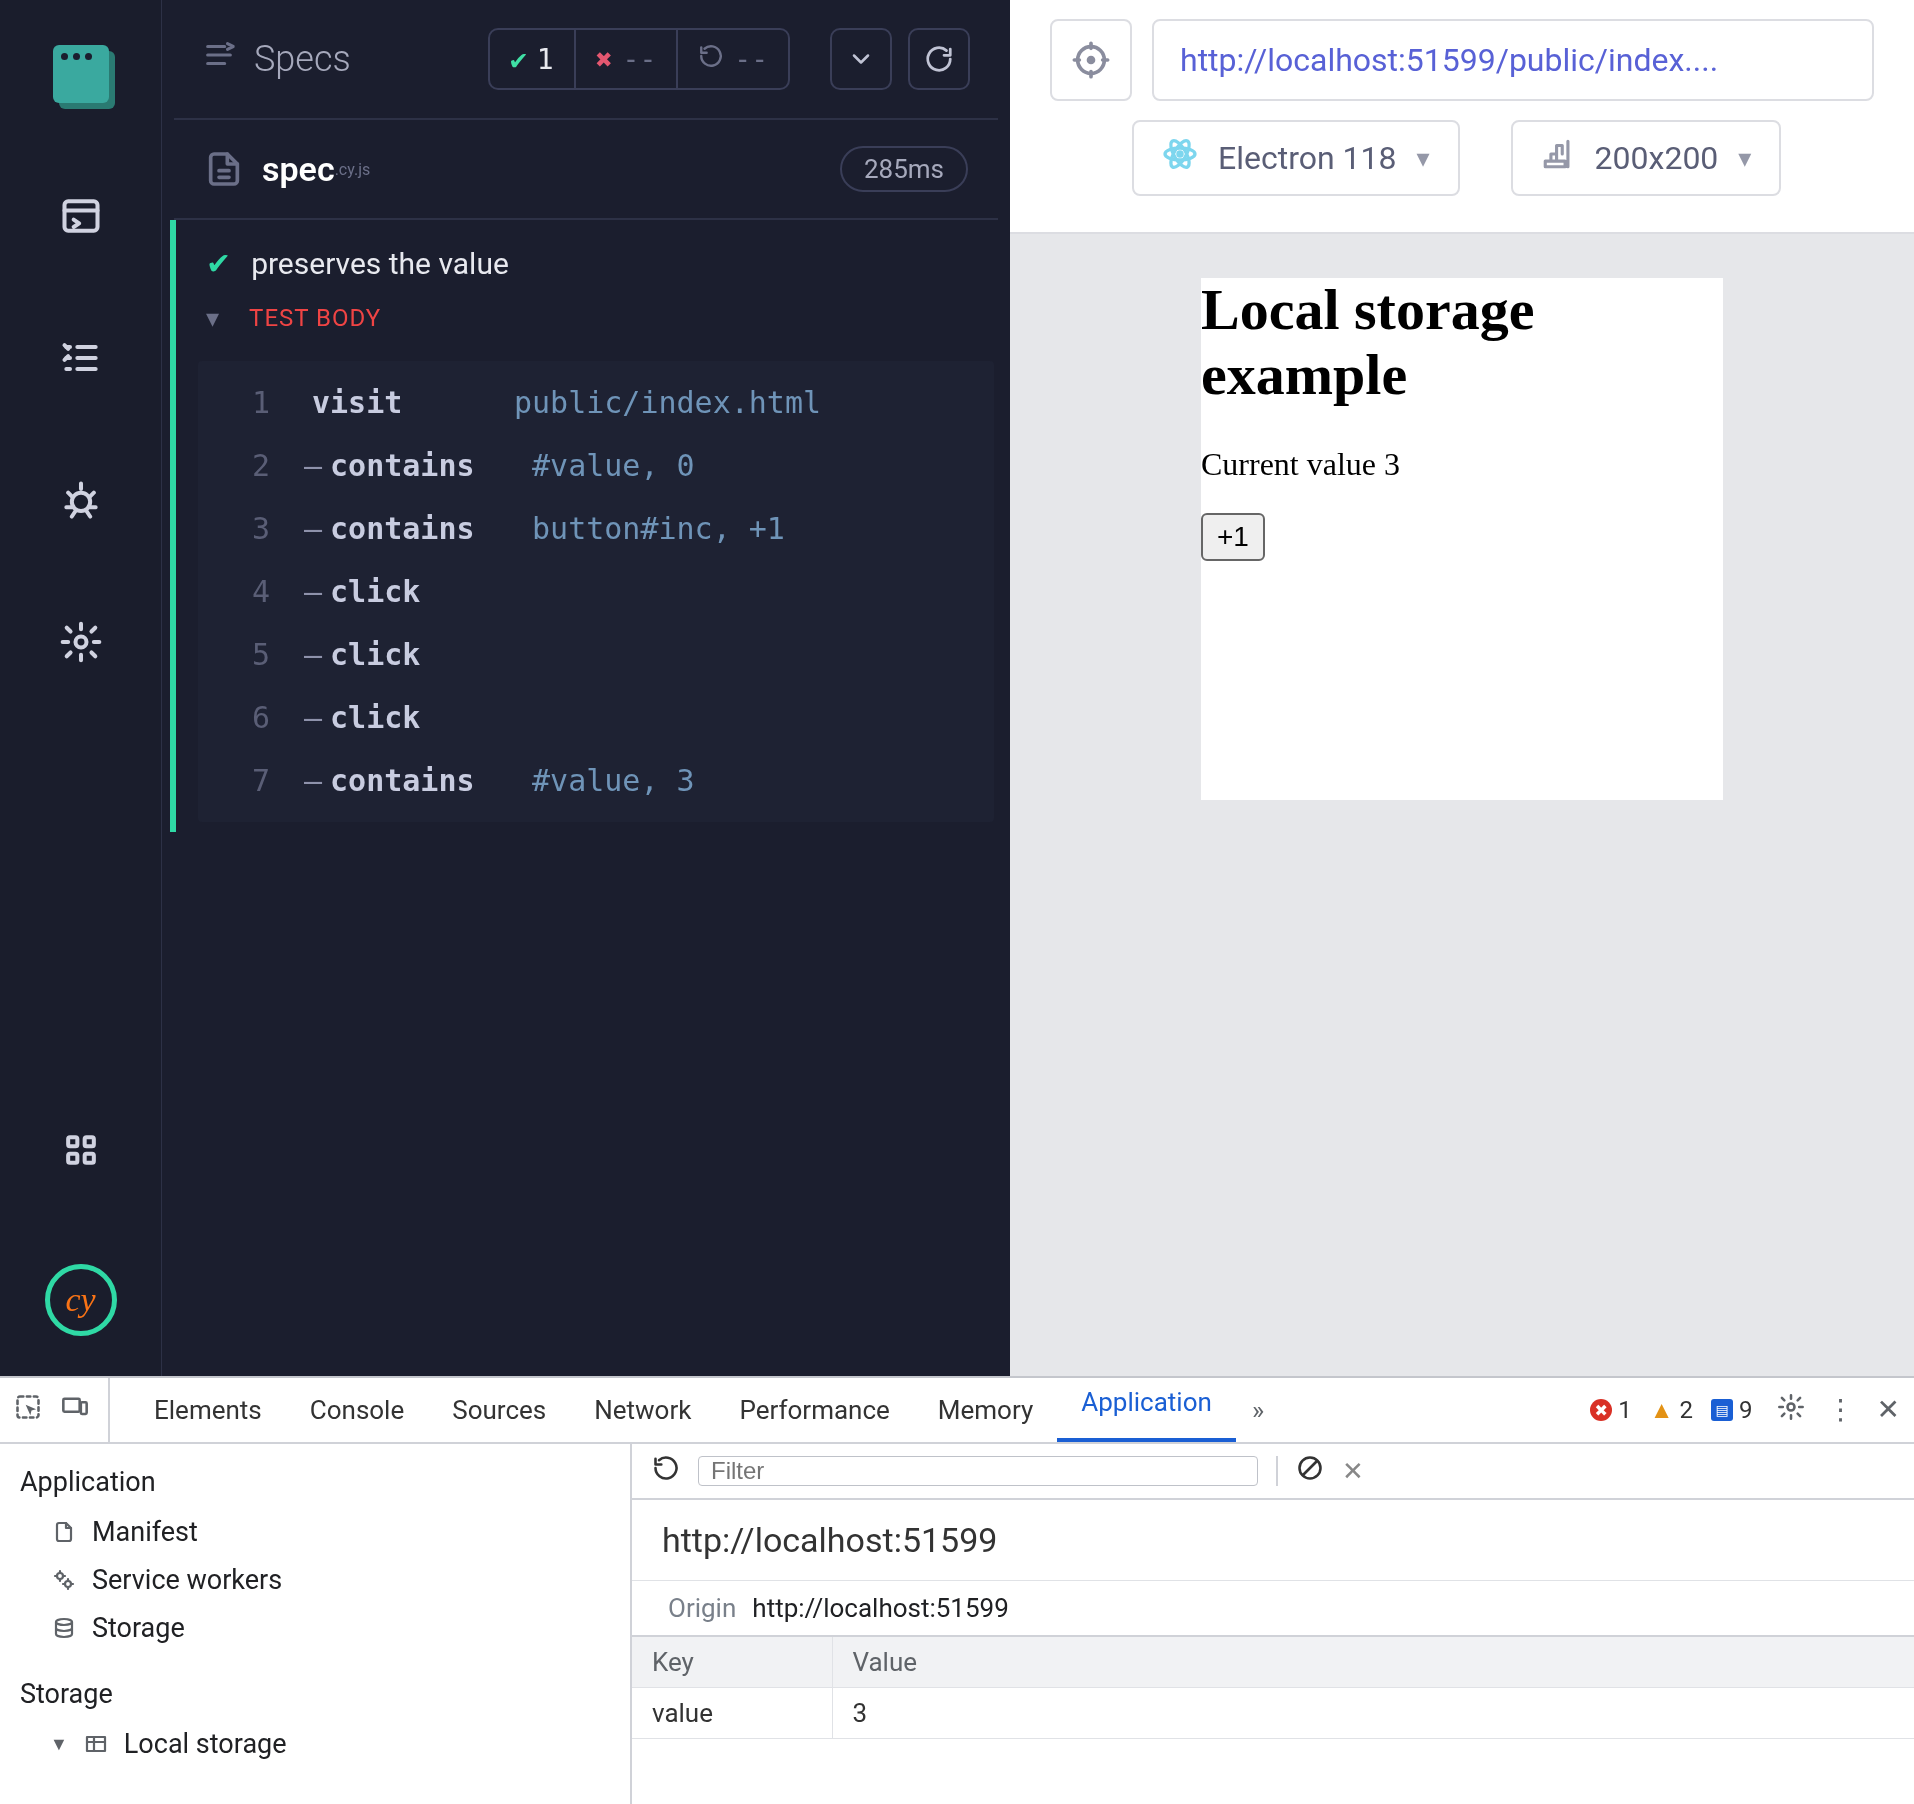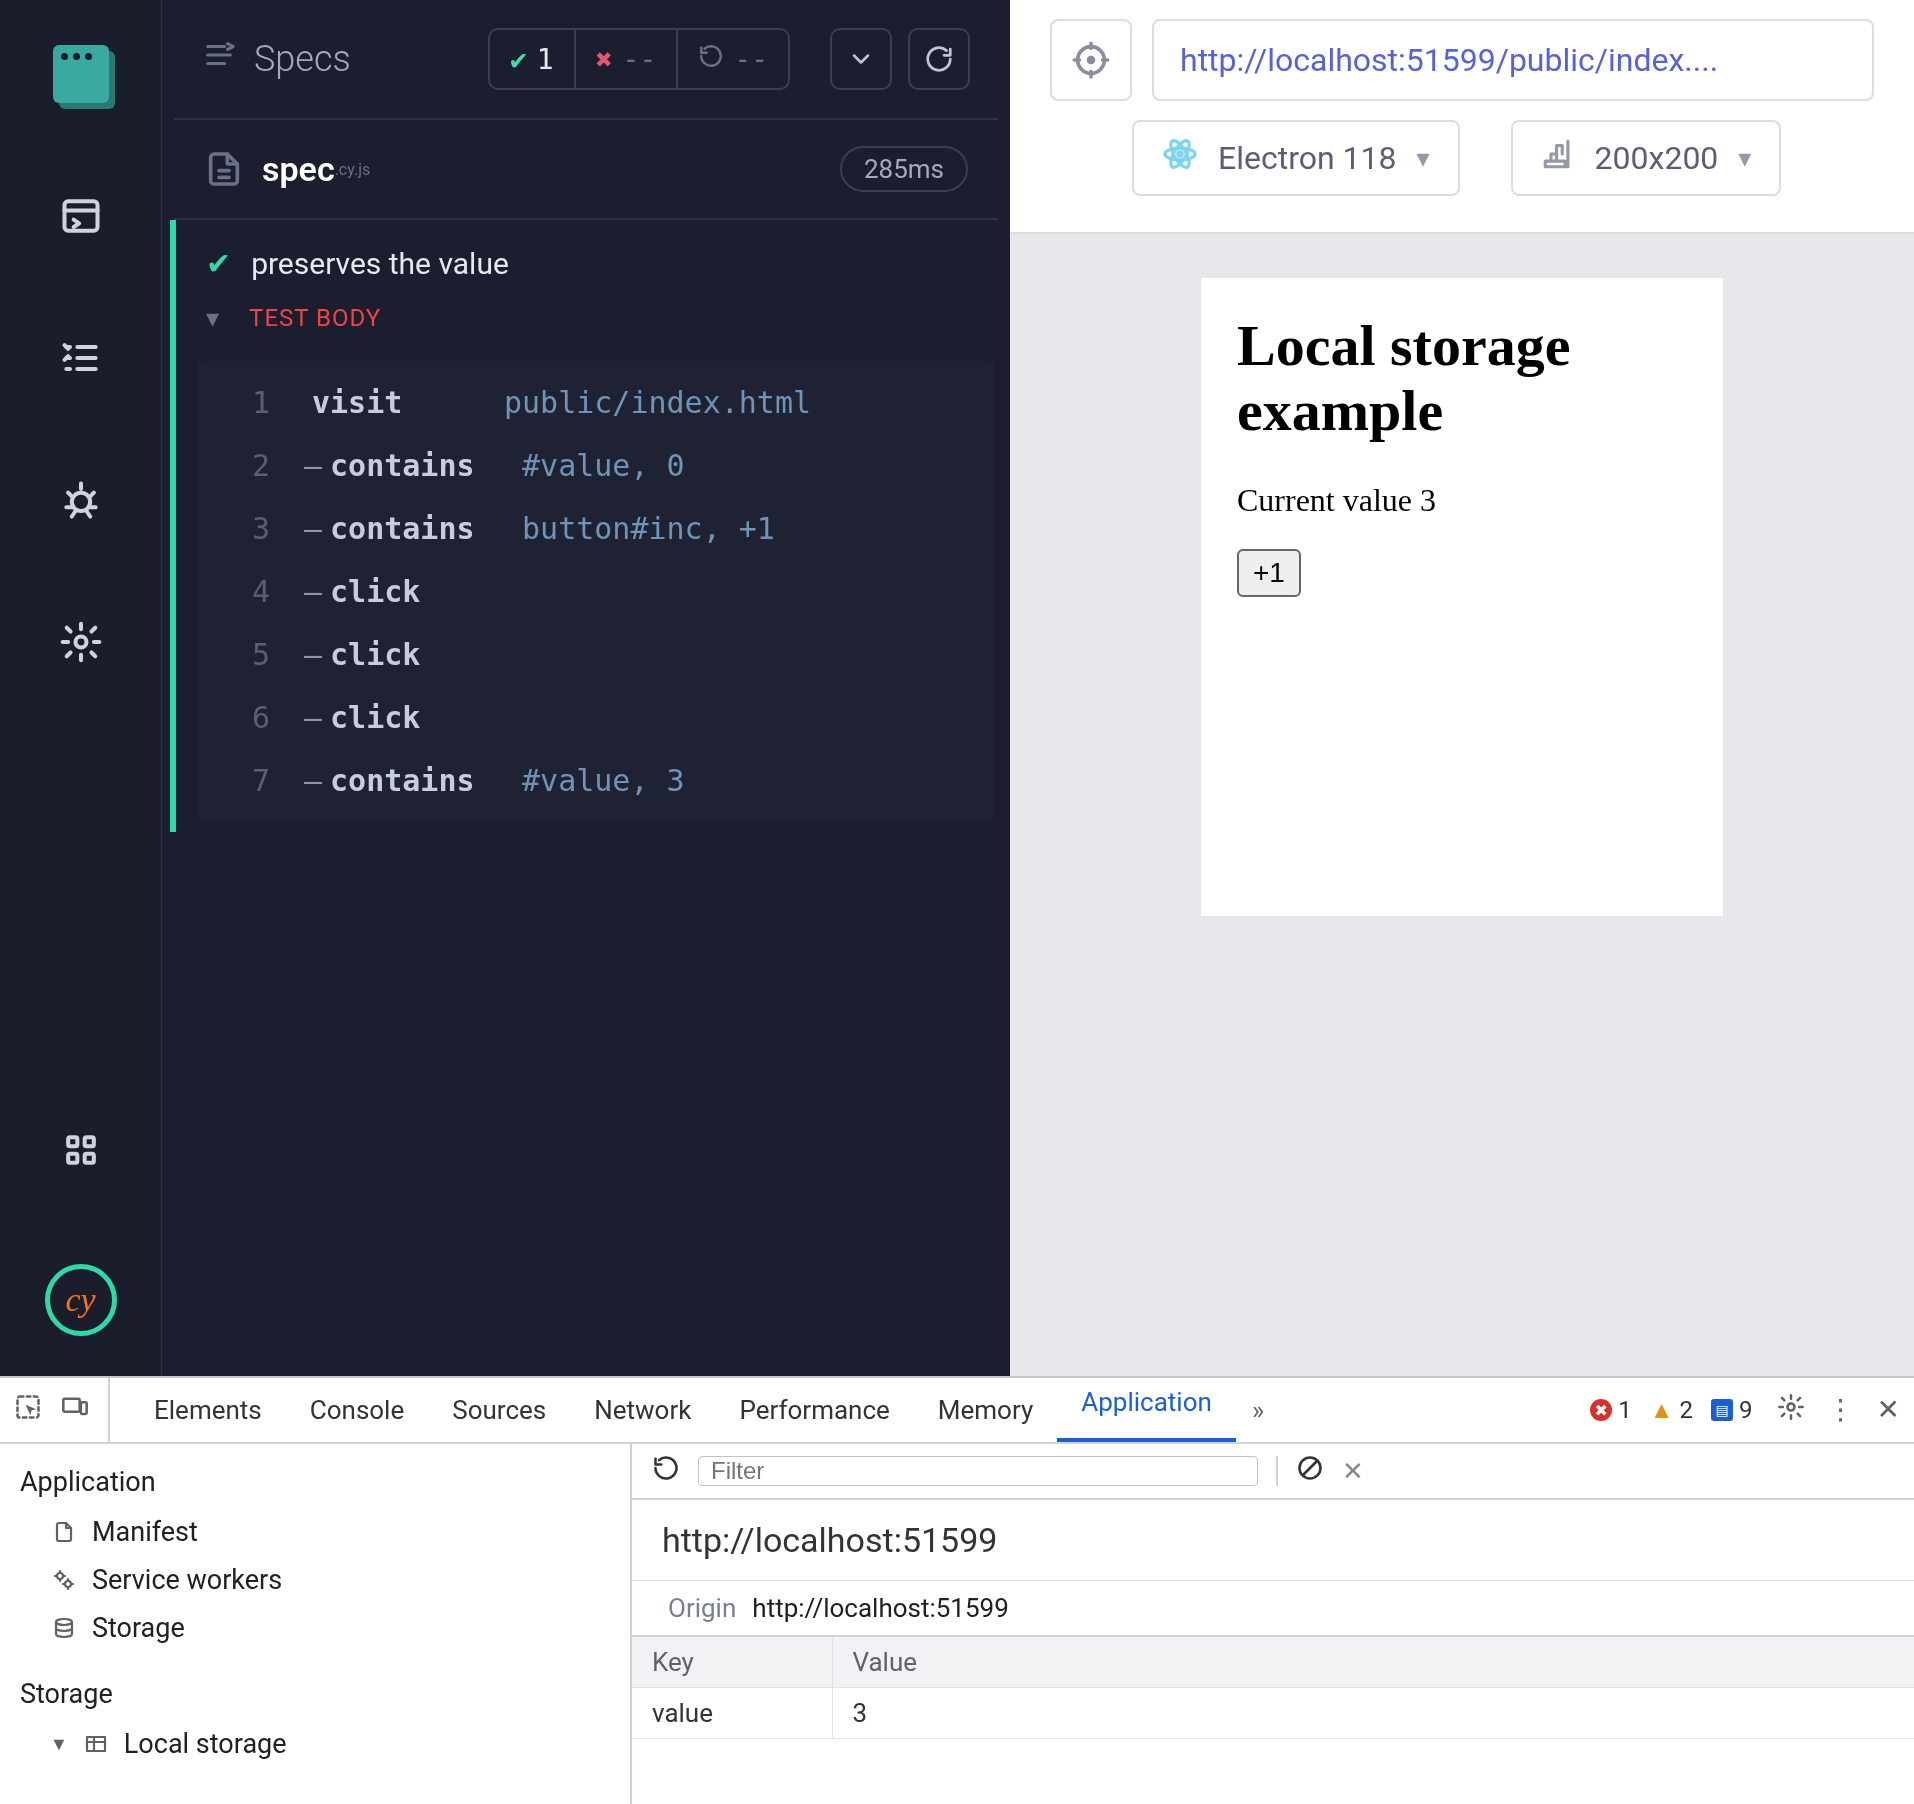--- a/index.html
+++ b/index.html
@@ -40,35 +40,35 @@
 .test-block { border-left: 6px solid #2fd9a5; margin-left: 8px;}
 .test-title-row { display:flex; align-items:center; padding: 26px 30px 18px; gap:20px; font-size:30px;}
 .check { color:#2fd9a5; font-size:30px;}
 .chev { color:#6b6f88; font-size:26px;}
 .test-body-label { color:#ef4444; font-size:24px; letter-spacing:1px; margin-left:10px;}
 .cmd-list { background:#1e2233; margin: 10px 16px 10px 22px; border-radius:4px; padding:10px 0;}
 .cmd-row { display:flex; align-items:baseline; padding:14px 24px; font-family: ui-monospace, Menlo, Consolas, monospace; font-size:30px; }
 .cmd-num { width:48px; text-align:right; color:#5a5e76; margin-right:34px;}
 .cmd-dash { color:#8e92ab; margin-right:8px;}
 .cmd-name { color:#c8cce0; font-weight:600; min-width:170px; }
-.cmd-args { color:#6f94b8; margin-left:22px;}
+.cmd-args { color:#6f94b8; margin-left:32px;}
 
 
 .preview { flex:1; background:#e6e7ea; display:flex; flex-direction:column;}
 .preview-head { background:#fff; border-bottom:2px solid #dcdde2;}
 .url-row { display:flex; align-items:center; height:120px; padding: 0 40px; gap:20px;}
 .target-btn { width:82px; height:82px; border:2px solid #dcdde2; border-radius:8px; display:flex; align-items:center; justify-content:center; color:#8a8d9e;}
 .url-field { flex:1; height:82px; border:2px solid #dcdde2; border-radius:8px; display:flex; align-items:center; padding:0 26px; font-size:32px; color:#5861d6; white-space:nowrap; overflow:hidden;}
 .sel-row { display:flex; gap:51px; padding: 0 40px 36px 122px;}
 .sel-box { height:76px; border:2px solid #dcdde2; border-radius:8px; display:flex; align-items:center; padding:0 28px; gap:20px; font-size:32px; color:#5a5e76;}
 .sel-box .down { color:#9598a8; font-size:26px;}
 .electron-ic { color:#7dd6ee;}
 .ruler-ic { color:#9598a8;}
 
-.aut-frame { width:522px; height:638px; background:#fff; margin: 44px auto 0; padding: 36px; font-family: "Times New Roman", Times, serif; color:#000;}
+.aut-frame { width:522px; height:522px; background:#fff; margin: 44px auto 0; font-family: "Times New Roman", Times, serif; color:#000;}
 .aut-frame h1 { font-size:58px; font-weight:700; line-height:1.12; margin-bottom:38px;}
 .aut-frame p { font-size:32px; margin-bottom:30px;}
 .aut-frame button { font-size:28px; padding:6px 14px; border:2px solid #666; border-radius:6px; background:#efefef; cursor:pointer;}
 
 
 .devtools { height:428px; background:#fff; border-top:2px solid #c4c6cc; font-size:26px; color:#333; display:flex; flex-direction:column;}
 .dt-tabs { display:flex; align-items:center; height:66px; border-bottom:2px solid #d0d2d8; padding:0 14px; gap:0;}
 .dt-tabs .lefticos { display:flex; gap:18px; color:#5f6368; padding-right:18px; border-right:2px solid #d0d2d8; margin-right:20px; height:100%; align-items:center;}
 .dt-tab { padding:16px 24px; height:100%; display:flex; align-items:center; cursor:pointer;}
 .dt-tab.active { color:#1a5fd4; border-bottom:4px solid #1a5fd4; padding-top:4px;}

